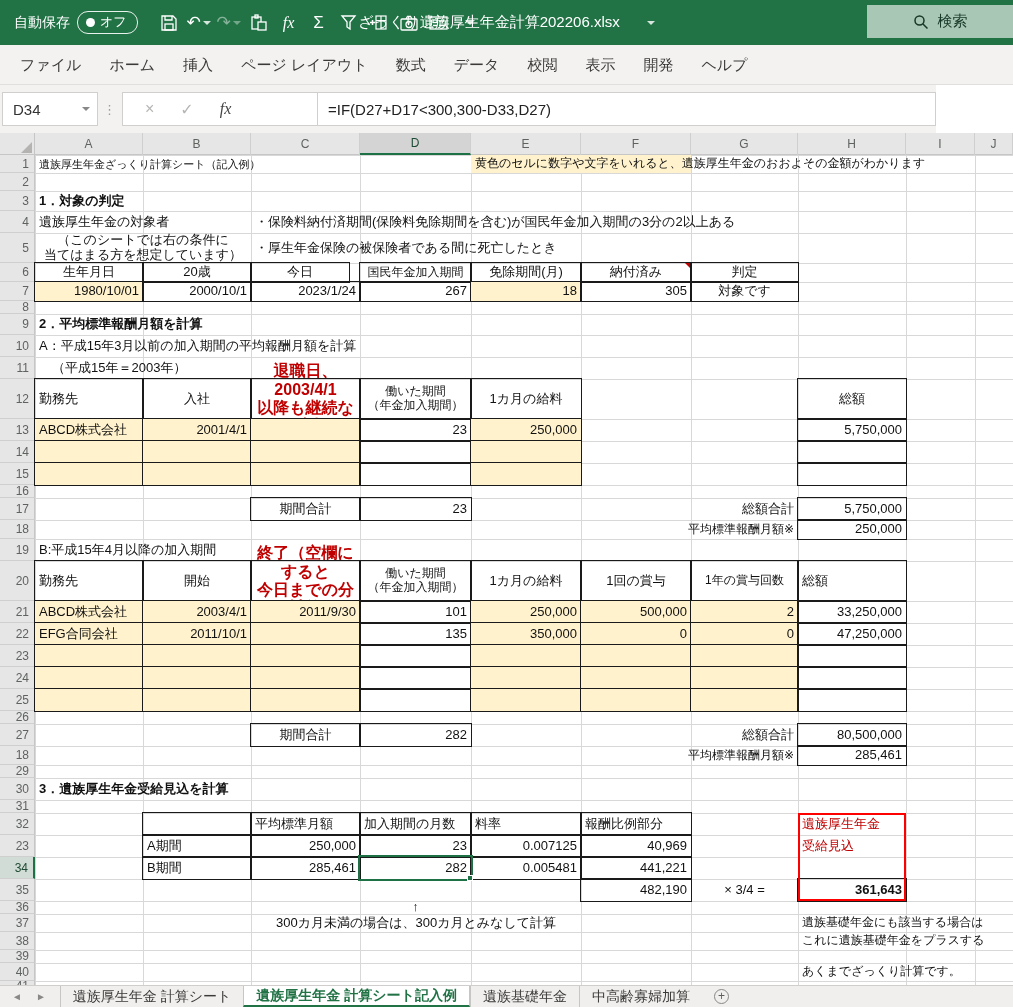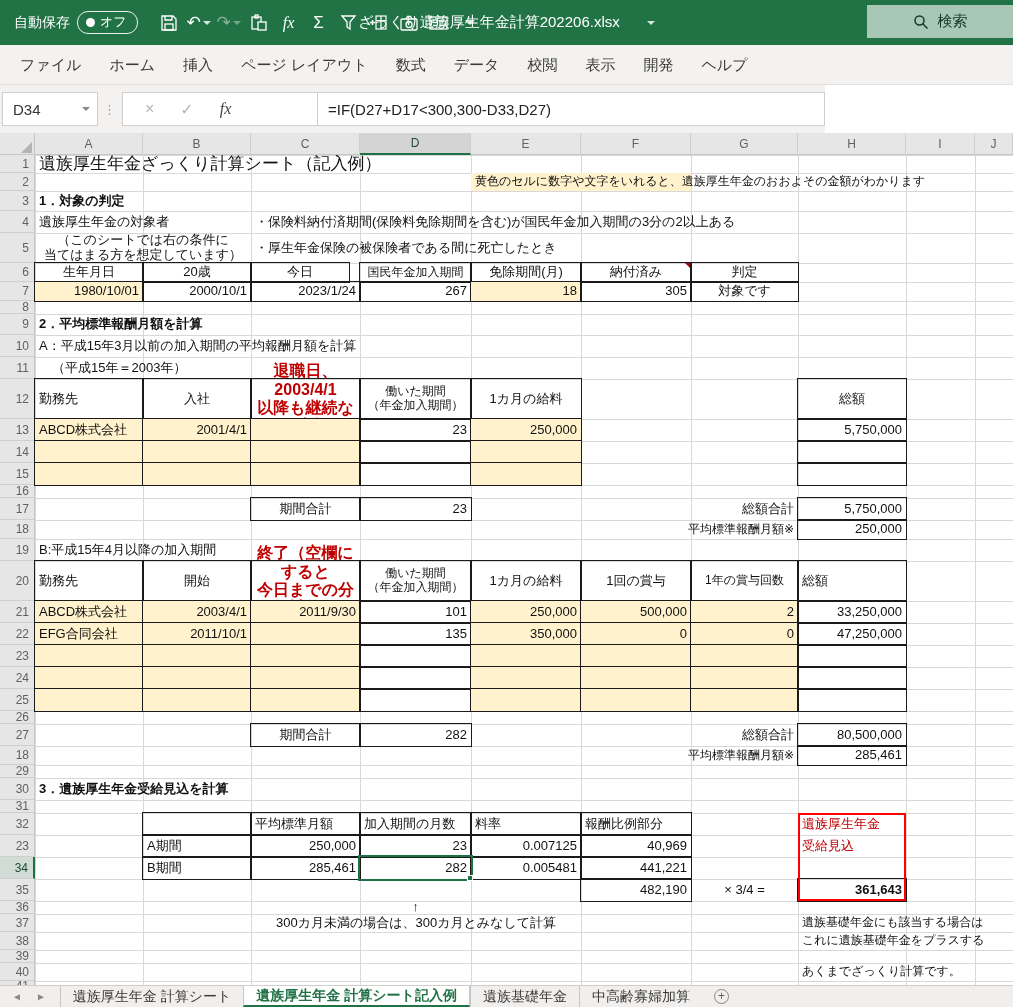--- a/index.html
+++ b/index.html
@@ -21,21 +21,21 @@
   .fx-glyph { font-style:italic; font-family:"Liberation Serif","DejaVu Serif",serif; font-size:16px; }
   #filename { position:absolute; left:0; right:0; top:0; height:45px; display:flex; align-items:center; justify-content:center; gap:8px; font-size:15px; pointer-events:none; }
   #filename .fn-inner { pointer-events:auto; display:flex; align-items:center; gap:25px; }
   #searchbox { position:absolute; right:0; top:5px; width:146px; height:33px; background:#a9c7b5; color:#173827; display:flex; align-items:center; justify-content:center; gap:9px; font-size:15px; }
 
   
   #ribbon { position:absolute; top:45px; left:0; width:1013px; height:40px; background:#f3f2f1; border-bottom:1px solid #e1dfdd; display:flex; align-items:center; padding-left:6px; }
   .rtab { font-size:15px; color:#3b3a39; padding:0 14px; line-height:40px; white-space:nowrap; }
 
   
-  #fbar { position:absolute; top:85px; left:0; width:825px; height:48px; background:#f3f2f1; display:flex; align-items:center; }
+  #fbar { position:absolute; top:85px; left:0; width:936px; height:48px; background:#f3f2f1; display:flex; align-items:center; }
   #namebox { width:96px; height:34px; background:#fff; border:1px solid #d1cfcd; margin-left:2px; display:flex; align-items:center; font-size:15px; color:#333; padding-left:10px; justify-content:space-between; }
   #namebox .tri { border-top-color:#8a8886; margin-right:7px; }
   .fdots { color:#a09e9c; font-size:13px; padding:0 5px; letter-spacing:1px; }
   #fbtns { width:196px; height:34px; background:#fff; border:1px solid #d1cfcd; display:flex; align-items:center; gap:26px; padding-left:22px; font-size:16px; }
   .fbtn-x,.fbtn-ok { color:#b7b5b3; font-size:16px; }
   .fbtn-fx { color:#444; }
   #formula { flex:1; height:34px; background:#fff; border:1px solid #d1cfcd; border-left:none; margin-right:0; display:flex; align-items:center; font-size:15px; color:#222; padding-left:10px; font-family:"Liberation Sans","DejaVu Sans",sans-serif; }
 
   
   #colheads { position:absolute; top:133px; left:0; width:1013px; height:22px; background:#e6e6e6; border-bottom:1px solid #c6c6c6; }
@@ -49,21 +49,21 @@
   .rnum { position:absolute; left:0; width:35px; background:#e6e6e6; border-bottom:1px solid #cfcfcf; border-right:1px solid #c6c6c6; display:flex; align-items:center; justify-content:flex-end; padding-right:5px; font-size:12px; color:#5f6360; }
   .rnum.selrow { background:#d2dcd6; border-right:2px solid #1e7145; color:#1e4b33; }
   .gl-v { position:absolute; width:1px; background:#d8d8d8; }
   .gl-h { position:absolute; height:1px; background:#d8d8d8; }
   .cell { position:absolute; display:flex; align-items:center; font-size:13px; color:#111; padding:0 4px; white-space:nowrap; overflow:visible; line-height:1.15; z-index:2; }
   .cell.r { justify-content:flex-end; }
   .cell.c { justify-content:center; text-align:center; }
   .cell.y { background:#fff2cc; }
   .cell.bd { outline:1px solid #1a1a1a; outline-offset:0; }
   .cell.bold { font-weight:bold; }
-  .cell.f15 { font-size:17px; }
+  .cell.f15 { font-size:11px; }
   .cell.f12 { font-size:12px; }
   .cell.f10 { font-size:16px; font-weight:bold; }
   .cell.red { color:#c00000; }
   .cell.wrap { white-space:pre-line; }
   .cell.cmt:after { content:""; position:absolute; top:0; right:0; border-left:6px solid transparent; border-top:6px solid #c00000; }
   .cell.sel { outline:2px solid #1e7145; z-index:6; }
   .selhandle { position:absolute; width:6px; height:6px; background:#1e7145; border:1px solid #fff; z-index:7; }
   #redbox { position:absolute; border:2px solid #ff0000; z-index:5; background:transparent; }
 
   
@@ -283,21 +283,21 @@
       <div class="rnum" style="top: 680px; height: 22px;">23</div>
       <div class="rnum selrow" style="top: 702px; height: 22px;">34</div>
       <div class="rnum" style="top: 724px; height: 22px;">35</div>
       <div class="rnum" style="top: 746px; height: 13px;">36</div>
       <div class="rnum" style="top: 759px; height: 18px;">37</div>
       <div class="rnum" style="top: 777px; height: 18px;">38</div>
       <div class="rnum" style="top: 795px; height: 13px;">39</div>
       <div class="rnum" style="top: 808px; height: 18px;">40</div>
       <div class="rnum" style="top: 826px; height: 10px;">41</div>
       <div class="cell f15" style="left: 35px; top: 0px; width: 546px; height: 18px;">遺族厚生年金ざっくり計算シート（記入例）</div>
-      <div class="cell y f12" style="left: 471px; top: 18px; width: 220px; height: 18px;">黄色のセルに数字や文字をいれると、遺族厚生年金のおおよその金額がわかります</div>
+      <div class="cell y f12" style="left: 471px; top: 0; width: 220px; height: 18px;">黄色のセルに数字や文字をいれると、遺族厚生年金のおおよその金額がわかります</div>
       <div class="cell bold" style="left: 35px; top: 36px; width: 216px; height: 20px;">1．対象の判定</div>
       <div class="cell" style="left: 35px; top: 56px; width: 216px; height: 22px;">遺族厚生年金の対象者</div>
       <div class="cell" style="left: 251px; top: 56px; width: 655px; height: 22px;">・保険料納付済期間(保険料免除期間を含む)が国民年金加入期間の3分の2以上ある</div>
       <div class="cell c wrap" style="left: 35px; top: 78px; width: 216px; height: 30px;">（このシートでは右の条件に
 当てはまる方を想定しています）</div>
       <div class="cell" style="left: 251px; top: 78px; width: 655px; height: 30px;">・厚生年金保険の被保険者である間に死亡したとき</div>
       <div class="cell bd c" style="left: 35px; top: 108px; width: 108px; height: 19px;">生年月日</div>
       <div class="cell bd c" style="left: 143px; top: 108px; width: 108px; height: 19px;">20歳</div>
       <div class="cell bd c" style="left: 251px; top: 108px; width: 98px; height: 19px;">今日</div>
       <div class="cell bd c f12" style="left: 360px; top: 108px; width: 111px; height: 19px;">国民年金加入期間</div>

